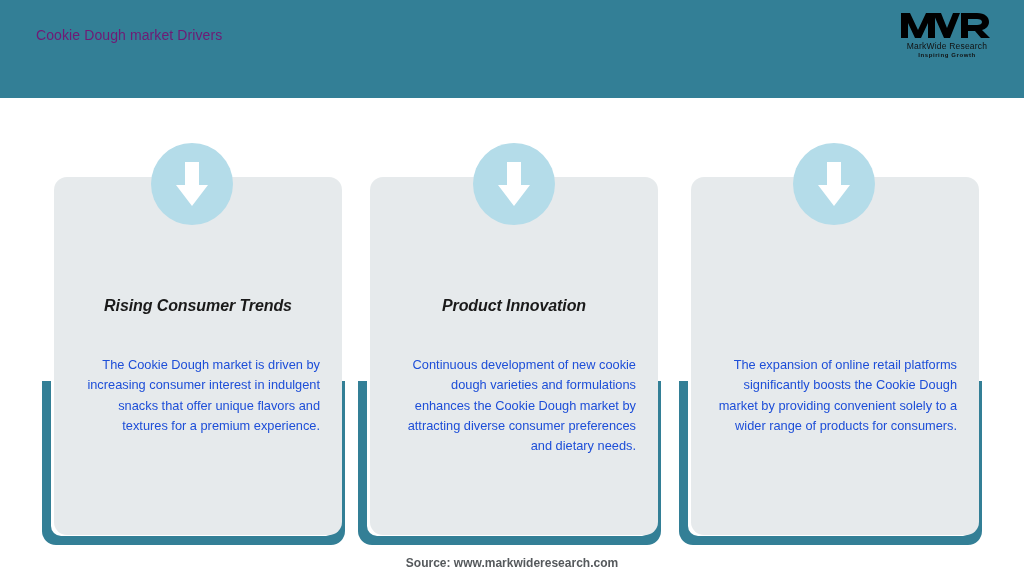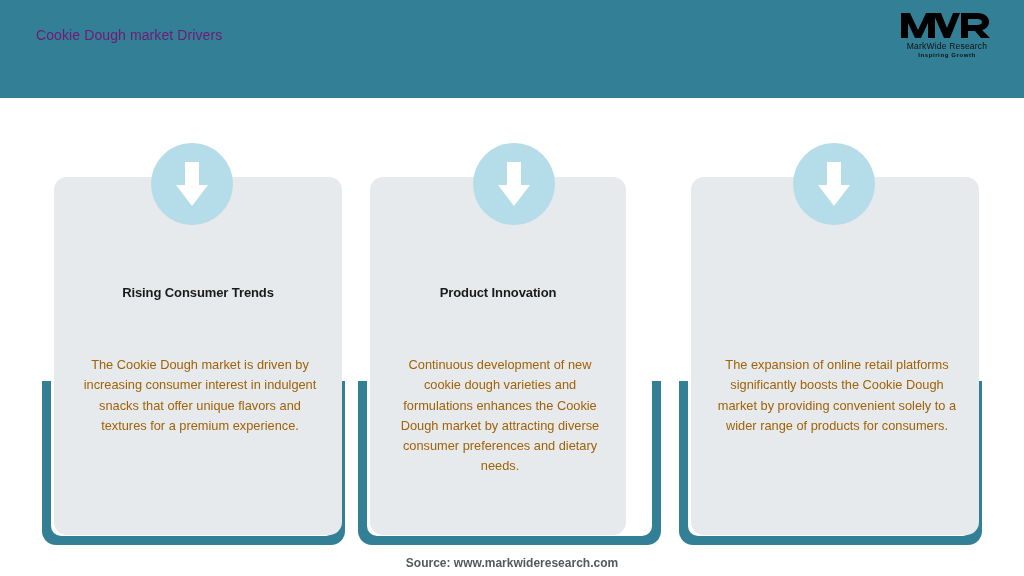--- a/index.html
+++ b/index.html
@@ -74,35 +74,36 @@
 
   
   .card {
     position: absolute;
     background: #e6eaec;
     border-radius: 13px;
   }
   .card-title {
     position: absolute;
     left: 0; right: 0;
-    top: 108px;
+    top: 120px;
     text-align: center;
-    font-size: 13px;
+    font-size: 16px;
     font-weight: bold;
     color: #1a1a1a;
     letter-spacing: -0.1px;
+    font-style: italic;
   }
   .card-body {
     position: absolute;
     left: 26px; right: 22px;
     top: 178px;
     font-size: 12.8px;
     line-height: 20.3px;
-    color: #a16207;
-    text-align: center;
+    color: #1d4ed8;
+    text-align: right;
   }
 
   
   .icon-circle {
     position: absolute;
     width: 82px; height: 82px;
     border-radius: 50%;
     background: #b4dce9;
   }
   .icon-circle svg { display: block; }
@@ -152,21 +153,21 @@
   </div>
   <div class="icon-circle" style="left:151px; top:143px;">
     <svg width="82" height="82" viewBox="0 0 82 82">
       <path d="M41 63 L25 42 L34 42 L34 19 L48 19 L48 42 L57 42 Z" fill="#ffffff"></path>
     </svg>
   </div>
 
   <div class="u-frame" style="left:358px; top:381px; width:303px; height:164px;">
     <div class="u-inner"></div>
   </div>
-  <div class="card" style="left:370px; top:177px; width:256px; height:358px;">
+  <div class="card" style="left:370px; top:177px; width:288px; height:358px;">
     <div class="card-title">Product Innovation</div>
     <div class="card-body">Continuous development of new cookie dough varieties and formulations enhances the Cookie Dough market by attracting diverse consumer preferences and dietary needs.</div>
   </div>
   <div class="icon-circle" style="left:473px; top:143px;">
     <svg width="82" height="82" viewBox="0 0 82 82">
       <path d="M41 63 L25 42 L34 42 L34 19 L48 19 L48 42 L57 42 Z" fill="#ffffff"></path>
     </svg>
   </div>
 
   <div class="u-frame" style="left:679px; top:381px; width:303px; height:164px;">

